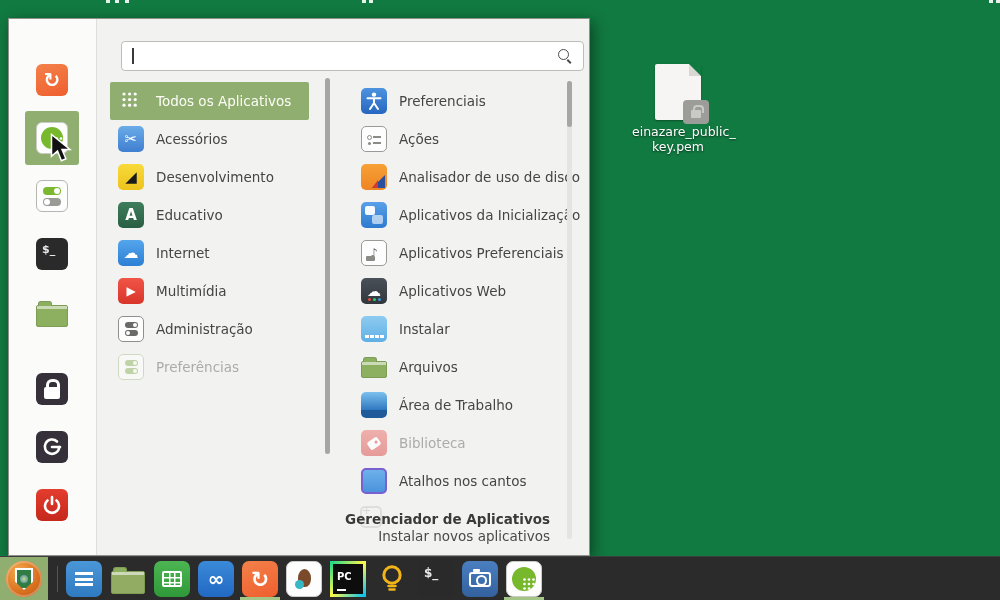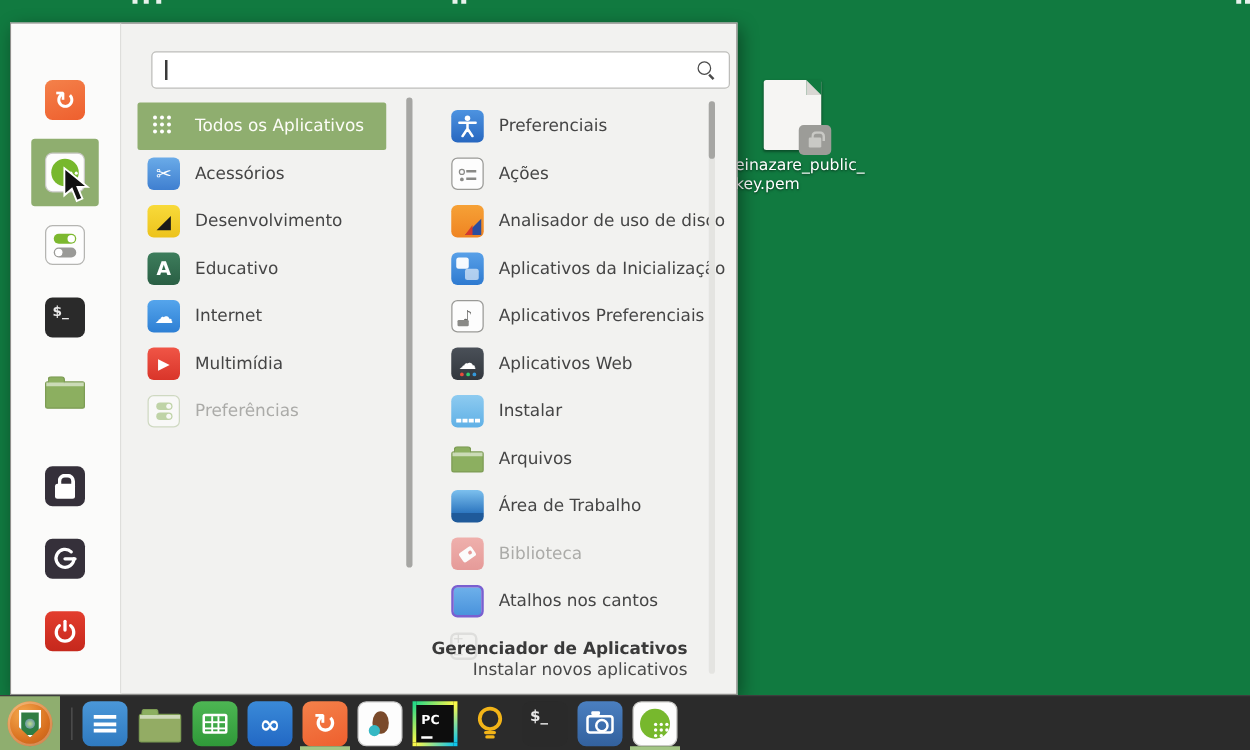--- a/index.html
+++ b/index.html
@@ -1,21 +1,21 @@
 <!DOCTYPE html>
 <html><head>
 <meta charset="utf-8">
 <style>
   * { margin:0; padding:0; box-sizing:border-box; }
   html,body { width:1000px; height:600px; overflow:hidden; }
   body { font-family:"DejaVu Sans","Liberation Sans",sans-serif; background:#117a40; position:relative; }
 
   
   .speck { position:absolute; background:#fff; width:4px; height:3px; opacity:.9; }
-  .desktop-file { position:absolute; left:588px; top:64px; width:92px; }
+  .desktop-file { position:absolute; left:632px; top:64px; width:92px; text-align:center; }
   .doc { position:relative; width:46px; height:56px; margin:0 auto; background:#f6f5f3; border-radius:2px; box-shadow:0 1px 2px rgba(0,0,0,.35); }
   .doc .fold { position:absolute; top:0; right:0; width:0; height:0; border-top:12px solid #117a40; border-left:12px solid #d9d7d3; }
   .doc .emblem { position:absolute; right:-8px; bottom:-4px; width:26px; height:24px; background:#9c9c98; border-radius:4px; display:flex; align-items:center; justify-content:center; }
   .mini-lock { position:relative; width:10px; height:8px; background:#c9c9c5; border-radius:1px; margin-top:4px; }
   .mini-lock:before { content:''; position:absolute; top:-5px; left:1.5px; width:7px; height:6px; border:2px solid #c9c9c5; border-bottom:none; border-radius:4px 4px 0 0; }
   .file-label { margin-top:4px; font-size:12.5px; color:#fff; line-height:15px; text-shadow:0 1px 2px rgba(0,0,0,.6); }
 
   
   .menu { position:absolute; left:8px; top:18px; width:582px; height:538px; background:#f2f2f0; border:1px solid #8f8f8c; box-shadow:3px 4px 14px rgba(0,0,0,.45); }
   .fav-col { position:absolute; left:0; top:0; width:88px; height:100%; background:#fbfbfa; border-right:1px solid #dededb; }
@@ -250,20 +250,27 @@
       <span class="lbl">Educativo</span>
     </div>
     <div class="row">
       <div class="rsq sq26 c-inet">☁</div>
       <span class="lbl">Internet</span>
     </div>
     <div class="row">
       <div class="rsq sq26 c-media">▶</div>
       <span class="lbl">Multimídia</span>
     </div>
+    <div class="row">
+      <div class="rsq sq26 c-admin">
+          <div class="pill-s r"></div>
+          <div class="pill-s l"></div>
+        </div>
+      <span class="lbl">Administração</span>
+    </div>
     <div class="row dis">
       <div class="rsq sq26 c-prefs">
           <div class="pill-g"></div>
           <div class="pill-g"></div>
         </div>
       <span class="lbl">Preferências</span>
     </div>
   </div>
   <div class="scrollbar" style="left:316px;top:59px;height:376px;"></div>
 

